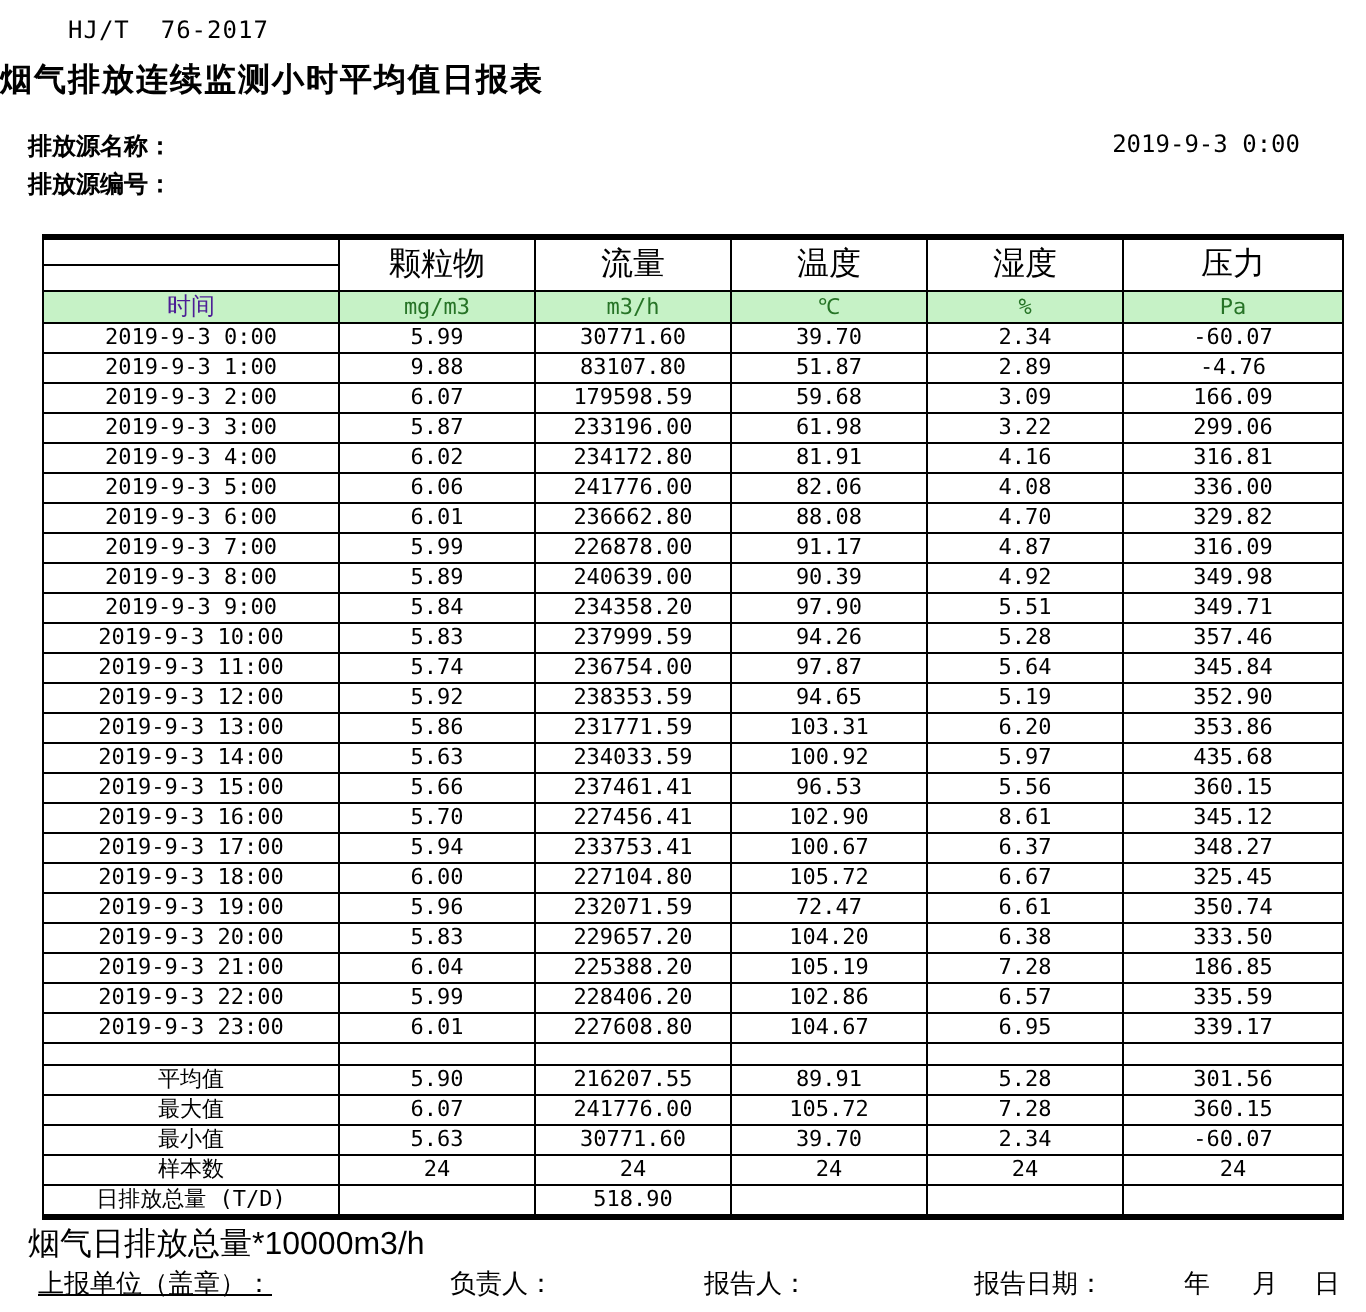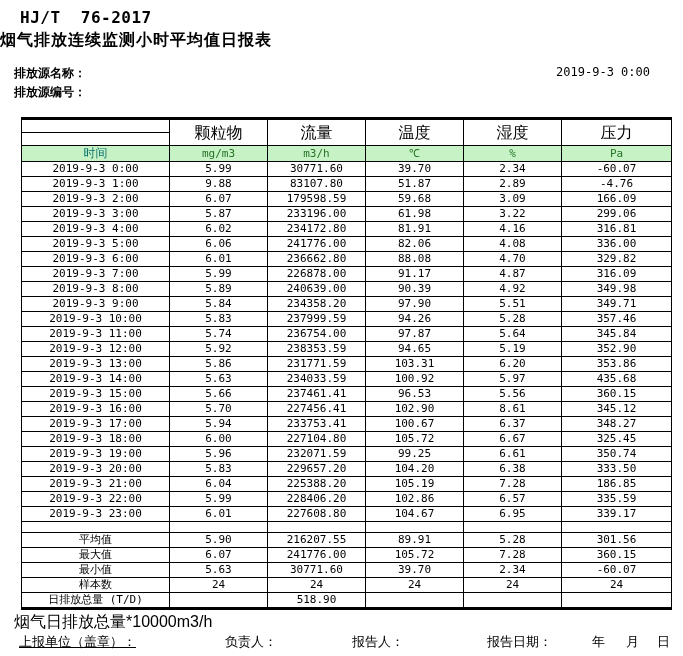--- a/index.html
+++ b/index.html
@@ -1,21 +1,21 @@
 <!DOCTYPE html>
 <html style="--unit-bg: #c6f2c6; --unit-fg: #267326;"><head>
 <meta charset="utf-8">
 <style>
   html,body{margin:0;padding:0;}
   body{
     width:683px;height:656px;position:relative;background:#ffffff;color:#000;
     font-family:"Liberation Sans", sans-serif;overflow:hidden;
   }
   .standard{
-    position:absolute;left:20px;top:8px;font-size:16px;font-weight:bold;
+    position:absolute;left:34px;top:8px;font-size:12px;font-weight:normal;
     font-family:"DejaVu Sans Mono", monospace;letter-spacing:0.5px;white-space:pre;
   }
   .title{
     position:absolute;left:0;right:0;top:30px;text-align:left;
     font-size:16px;font-weight:bold;letter-spacing:1px;
   }
   .src-label{position:absolute;left:14px;font-size:12px;font-weight:bold;}
   .src-name{top:65px;}
   .src-code{top:84px;}
   .report-date{
@@ -31,21 +31,21 @@
     border:1px solid #000;padding:0;margin:0;text-align:center;vertical-align:middle;
     font-size:11px;height:14px;line-height:14px;overflow:hidden;white-space:nowrap;
     font-family:"DejaVu Sans Mono", monospace;font-weight:normal;
   }
   tr.h1a td, tr.h1b td{height:12px;line-height:12px;}
   tr.h1a th{font-family:Liberation Serif, serif;font-size:16px;}
   tr.unit-row td{
     background:var(--unit-bg,#c6f2c6);color:var(--unit-fg,#267326);height:15px;line-height:15px;
   }
   tr.unit-row td.time-head{
-    font-family:"Liberation Sans", sans-serif;font-size:12px;color:#0f766e;
+    font-family:"Liberation Sans", sans-serif;font-size:12px;color:#4c1d95;
   }
   tbody.spacer td{height:10px;line-height:10px;}
   td.label-cell{font-family:"Liberation Sans", sans-serif;font-size:12px;}
   .foot-note{position:absolute;left:14px;top:612px;font-size:16px;}
   .sign-item{position:absolute;top:633px;font-size:13px;}
   .pos-unit{left:19px;text-decoration:underline;}
   .pos-resp{left:225px;}
   .pos-reporter{left:352px;}
   .pos-repdate{left:487px;}
   .pos-year{left:592px;}
@@ -241,21 +241,21 @@
         <td>6.00</td>
         <td>227104.80</td>
         <td>105.72</td>
         <td>6.67</td>
         <td>325.45</td>
       </tr>
       <tr>
         <td>2019-9-3 19:00</td>
         <td>5.96</td>
         <td>232071.59</td>
-        <td>99.25</td>
+        <td>72.47</td>
         <td>6.61</td>
         <td>350.74</td>
       </tr>
       <tr>
         <td>2019-9-3 20:00</td>
         <td>5.83</td>
         <td>229657.20</td>
         <td>104.20</td>
         <td>6.38</td>
         <td>333.50</td>

